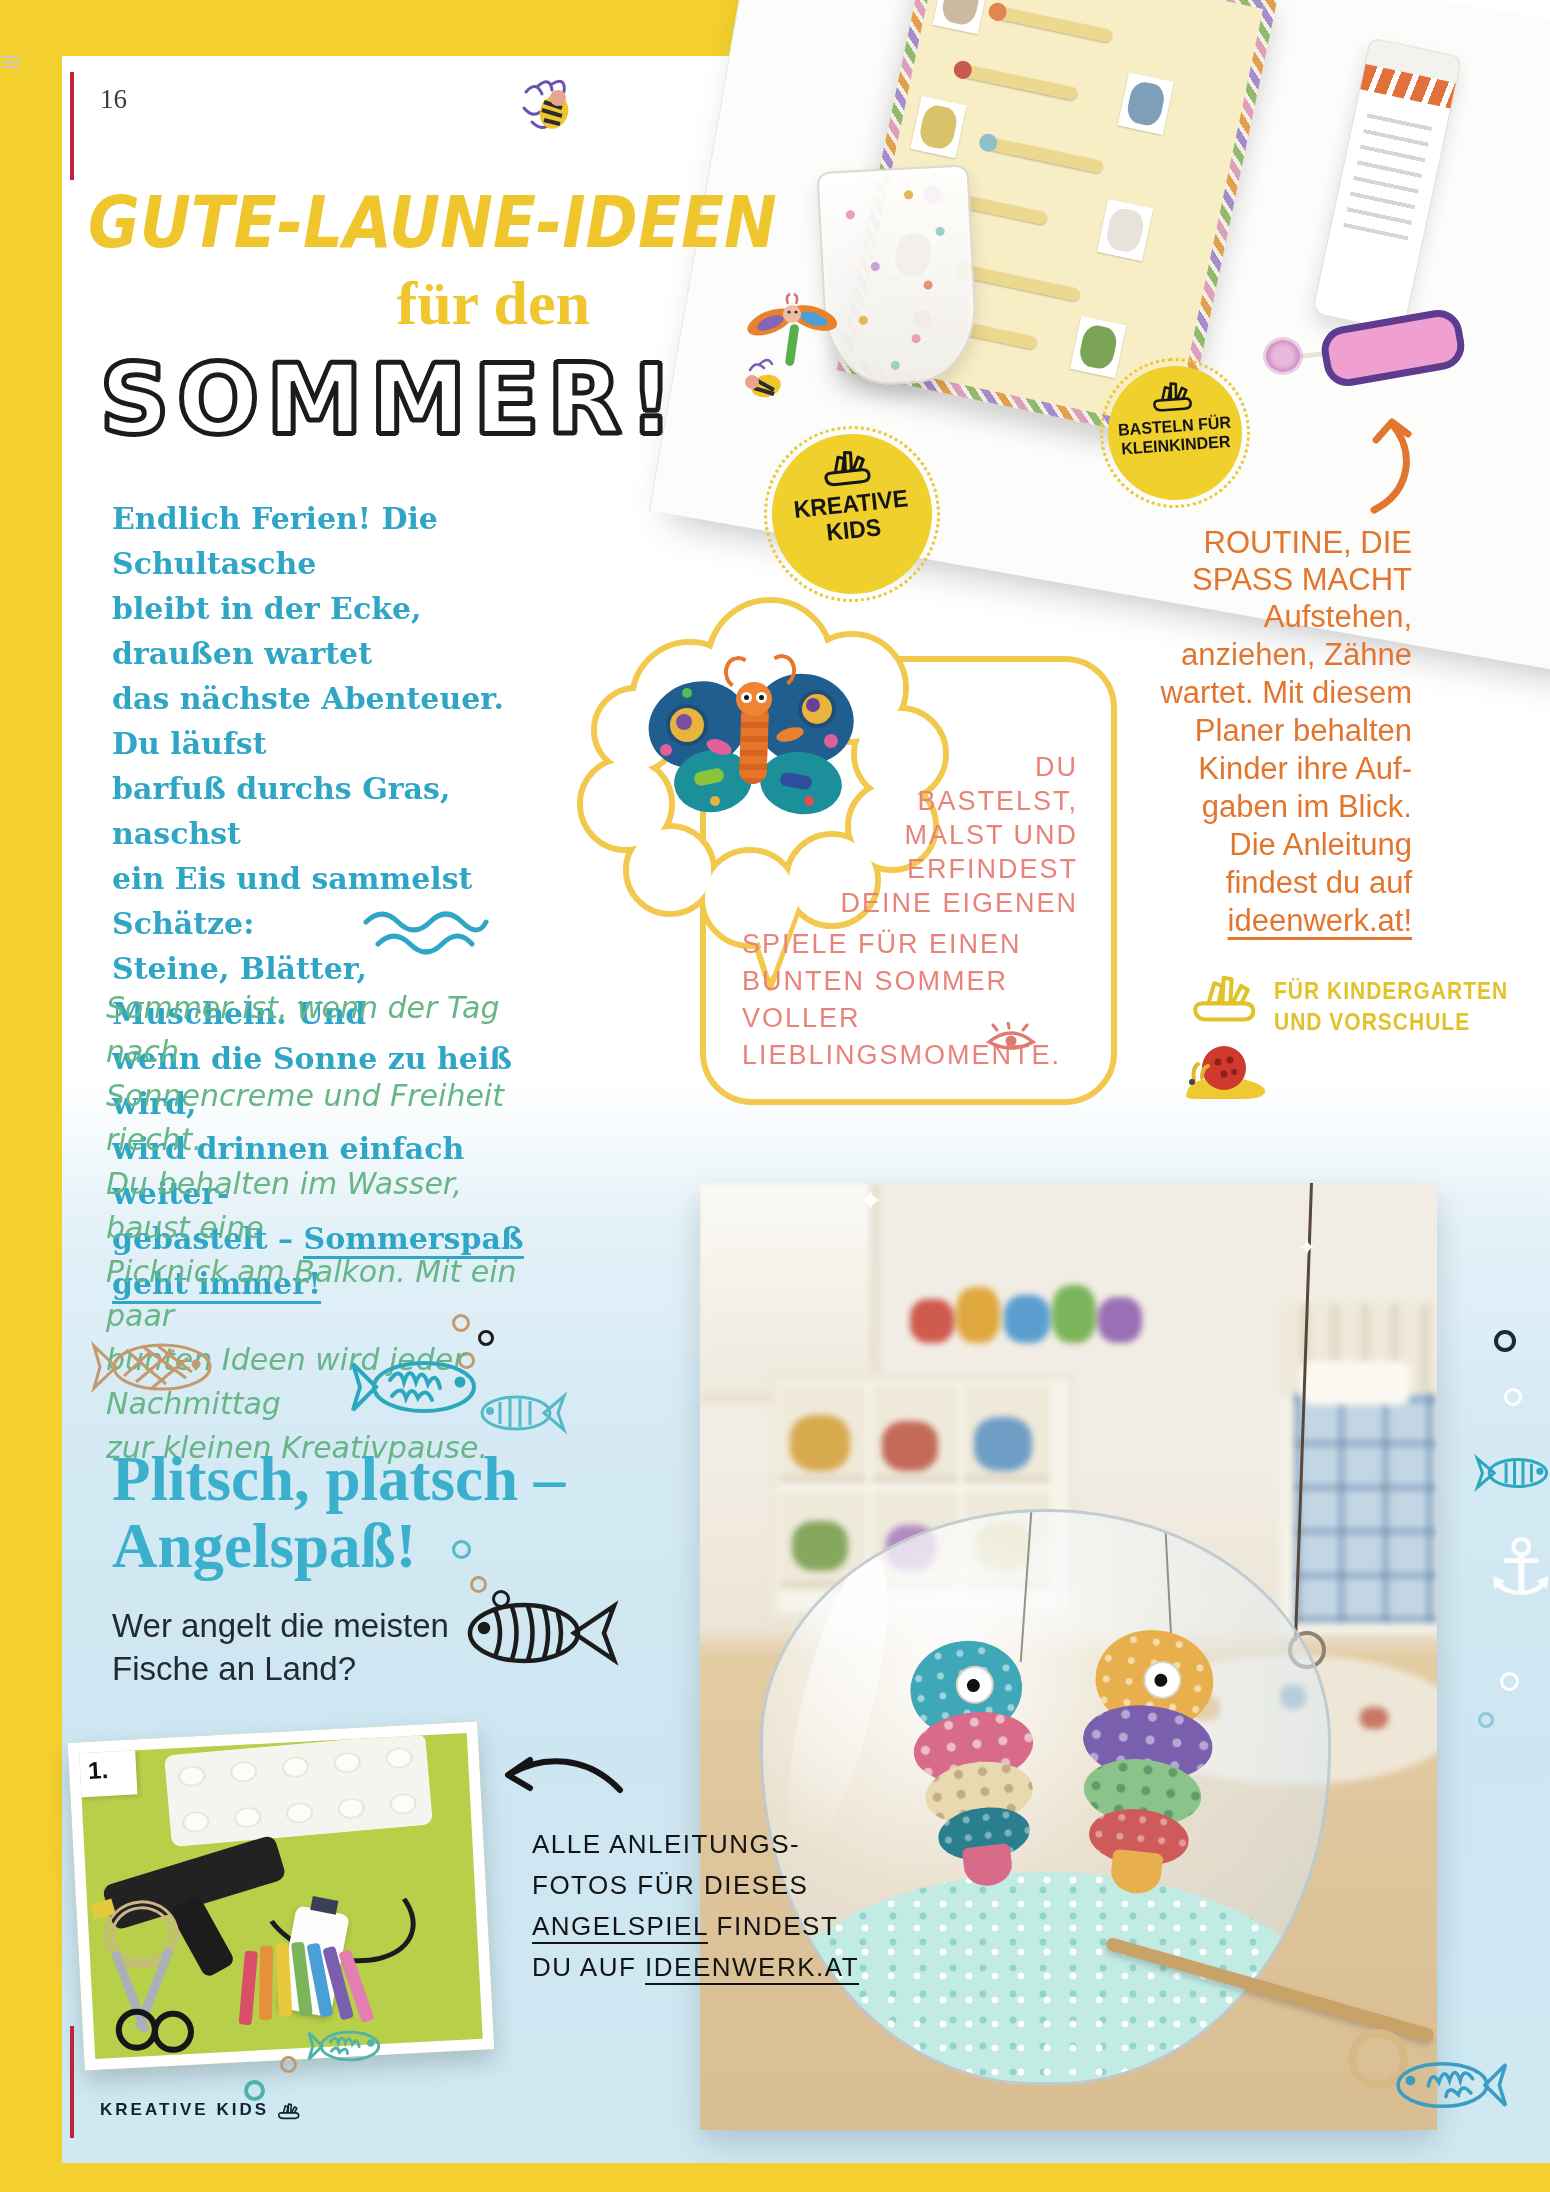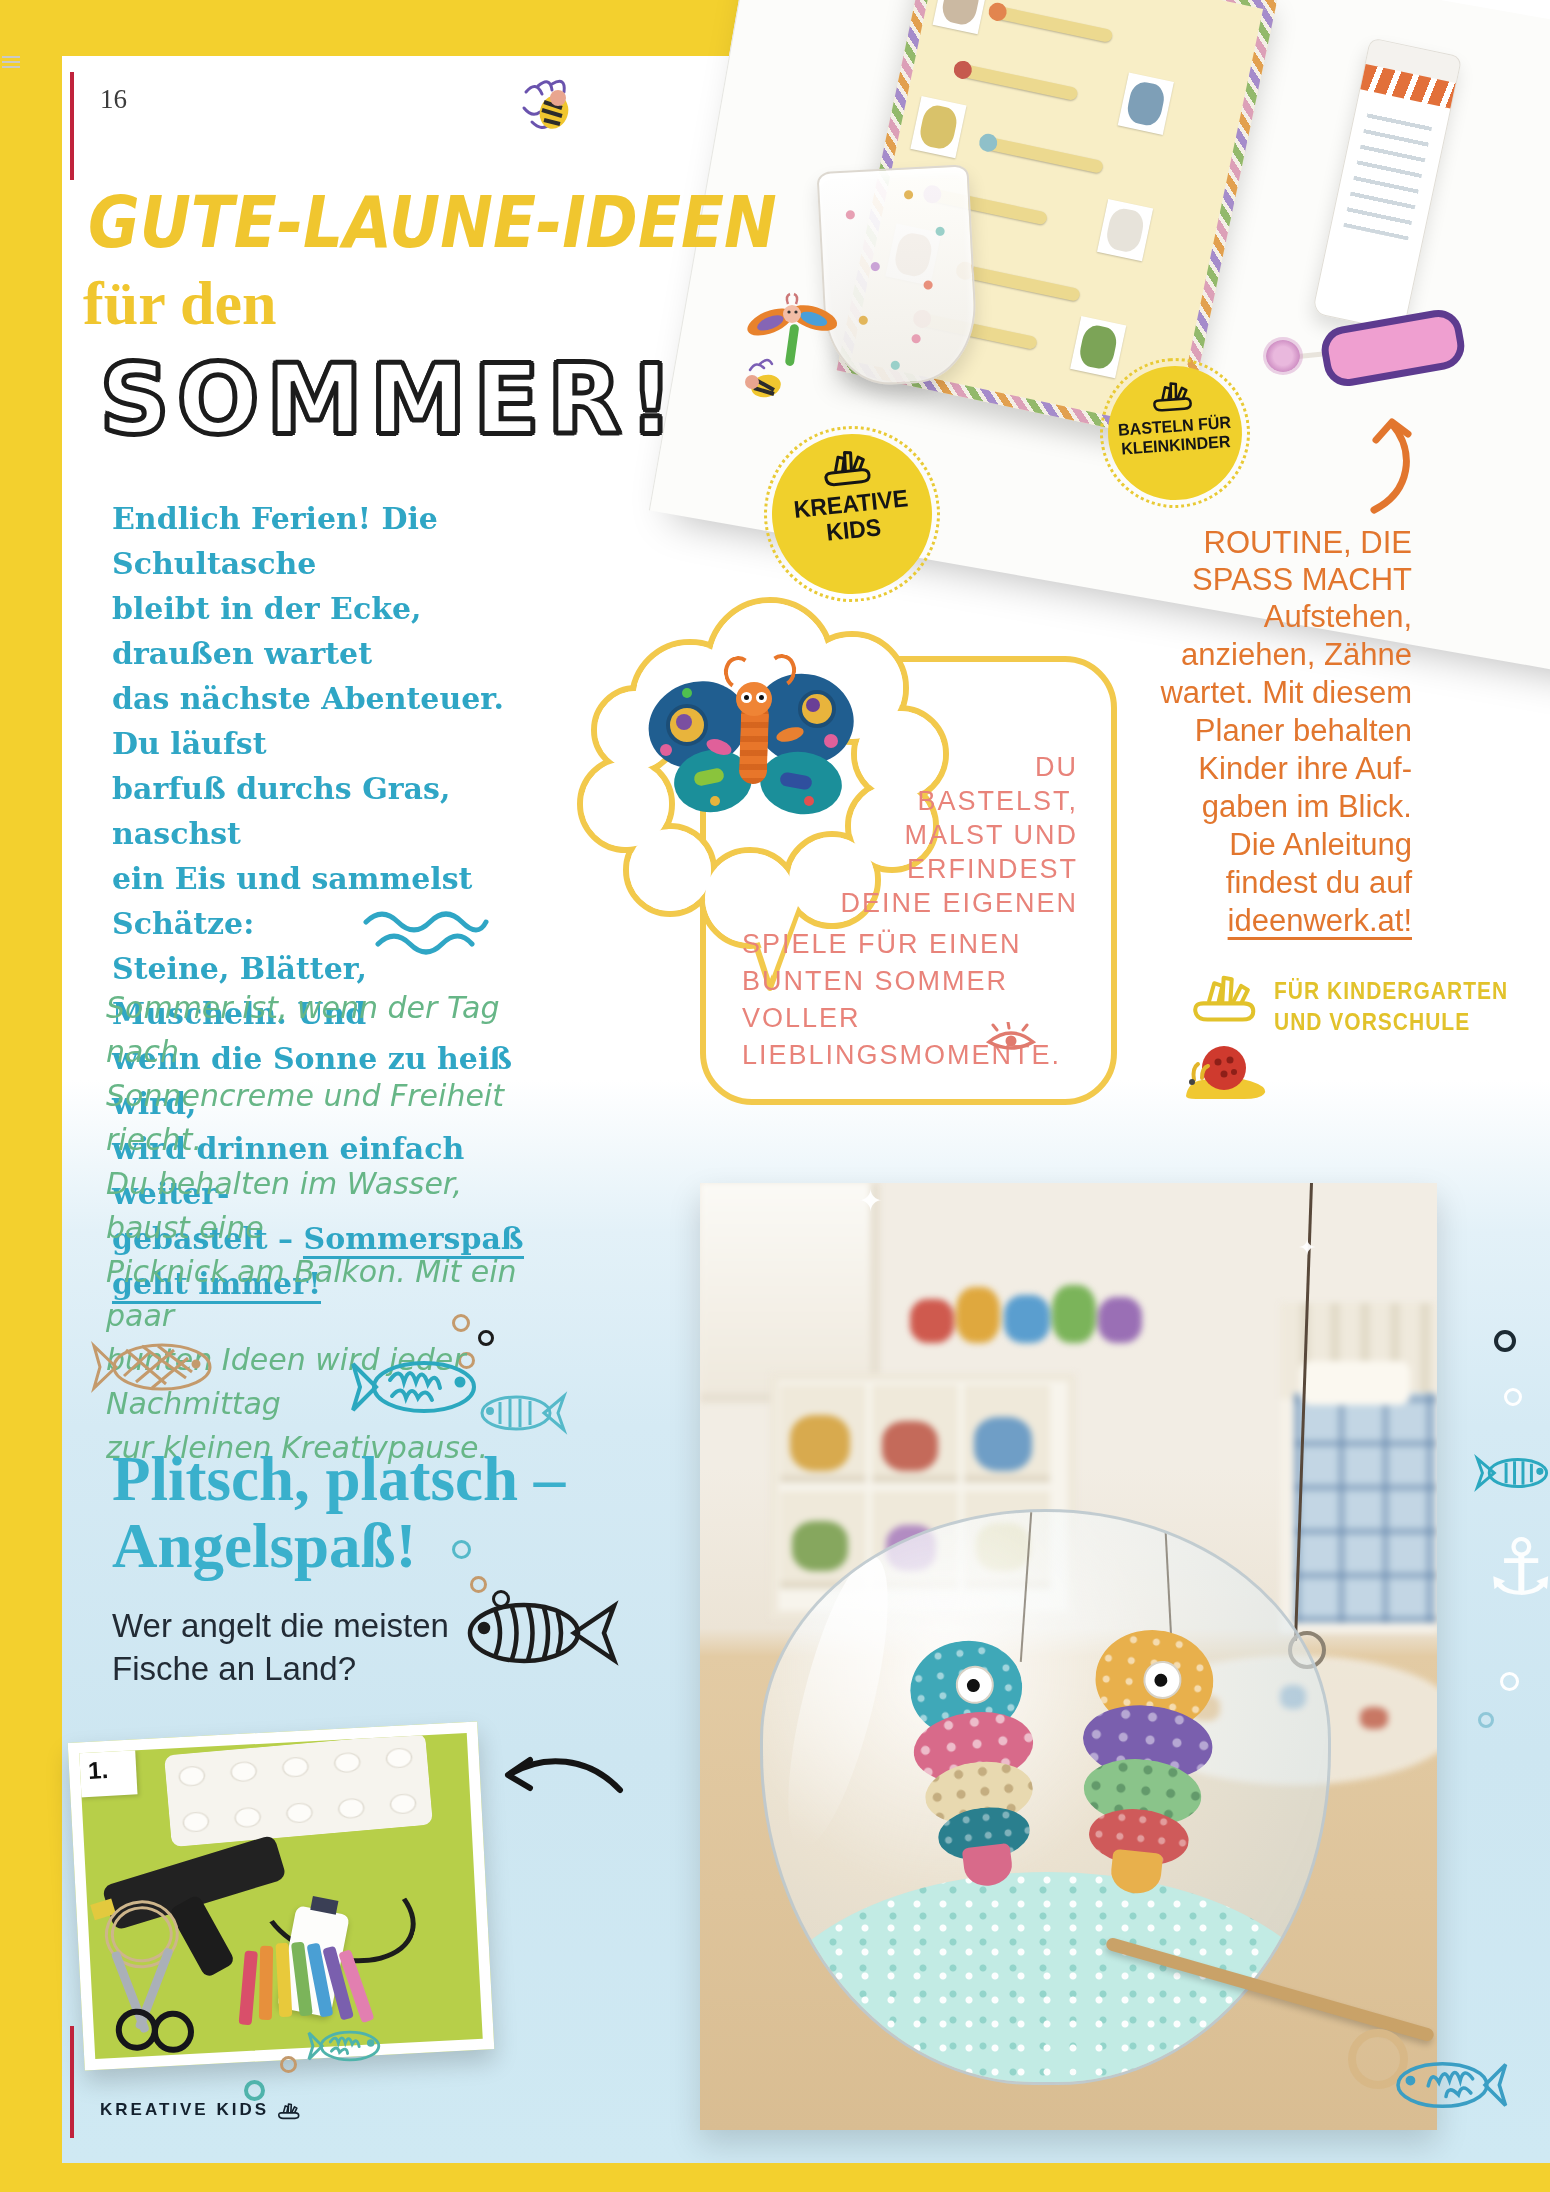--- a/index.html
+++ b/index.html
@@ -14,21 +14,21 @@
   .hamburger{left:2px;top:56px;width:18px;height:13px;z-index:4;}
   .hamburger i{display:block;height:2px;margin-bottom:3px;background:#c9c9c9;}
 
   .redline{width:4px;background:#c0233c;z-index:4;}
   .pagenum{left:100px;top:84px;font-family:"Liberation Serif",serif;font-size:27px;color:#3c3c3c;z-index:4;}
 
   
   .h-brush{left:88px;top:182px;width:505px;font-family:"DejaVu Sans",sans-serif;
            font-style:italic;font-weight:900;font-size:63px;letter-spacing:0px;
            color:#f0c62f;transform:scaleY(1.12);transform-origin:top left;z-index:4;white-space:nowrap;}
-  .h-serif{left:83px;top:268px;width:500px;text-align:left;font-family:"Liberation Serif",serif;
+  .h-serif{left:90px;top:268px;width:500px;text-align:right;font-family:"Liberation Serif",serif;
            font-weight:700;font-size:62px;color:#f0c62f;z-index:4;}
   .h-block{left:100px;top:344px;font-family:"DejaVu Sans",sans-serif;font-weight:900;font-size:96px;
            letter-spacing:8px;color:#ffffff;-webkit-text-stroke:4px #1c1c1c;
            text-shadow:3px 0 #1c1c1c,-3px 0 #1c1c1c,0 3px #1c1c1c,0 -3px #1c1c1c,
                        2px 2px #1c1c1c,-2px 2px #1c1c1c,2px -2px #1c1c1c,-2px -2px #1c1c1c;z-index:4;}
 
   
   .p-teal{left:112px;top:496px;width:430px;font-family:"DejaVu Serif",serif;font-weight:700;
           font-size:30px;line-height:45px;color:#2fa6c5;z-index:4;}
   .p-teal .u{border-bottom:3px solid #2fa6c5;}
@@ -647,20 +647,26 @@
     <div class="blade" style="left:34px;top:198px;transform:rotate(-18deg)"></div>
     <div class="handlering" style="left:58px;top:262px"></div>
     <div class="handlering" style="left:22px;top:258px"></div>
   </div>
 
   <svg class="abs doodle" style="left:496px;top:1748px" width="130" height="60" viewBox="0 0 130 60">
     <path d="M124 42 C92 8 48 6 14 26" fill="none" stroke="#141414" stroke-width="6" stroke-linecap="round"></path>
     <path d="M34 12 L12 27 L34 40" fill="none" stroke="#141414" stroke-width="6" stroke-linecap="round" stroke-linejoin="round"></path>
   </svg>
 
+  <div class="abs instructions">
+    <div>ALLE ANLEITUNGS-</div>
+    <div>FOTOS FÜR DIESES</div>
+    <div><span class="u">ANGELSPIEL</span><span> FINDEST</span></div>
+    <div><span>DU AUF </span><span class="u">IDEENWERK.AT</span></div>
+  </div>
 
   <div class="abs redline" style="left:70px;top:2026px;height:112px;"></div>
   <svg class="abs doodle" style="left:306px;top:2024px" width="78" height="44" viewBox="0 0 135 70">
     <g stroke="#4fb3ab" stroke-width="5" fill="none" stroke-linecap="round">
       <path d="M28 35 L5 12 L12 35 L5 58 Z"></path>
       <ellipse cx="76" cy="35" rx="50" ry="24"></ellipse>
       <path d="M42 28 q10 -14 14 2 q6 -18 12 0 q6 -16 12 2 q8 -14 12 4"></path>
       <path d="M44 44 q10 -12 14 2 q12 -12 14 2"></path>
       <circle cx="112" cy="30" r="4" fill="#4fb3ab"></circle>
     </g>

